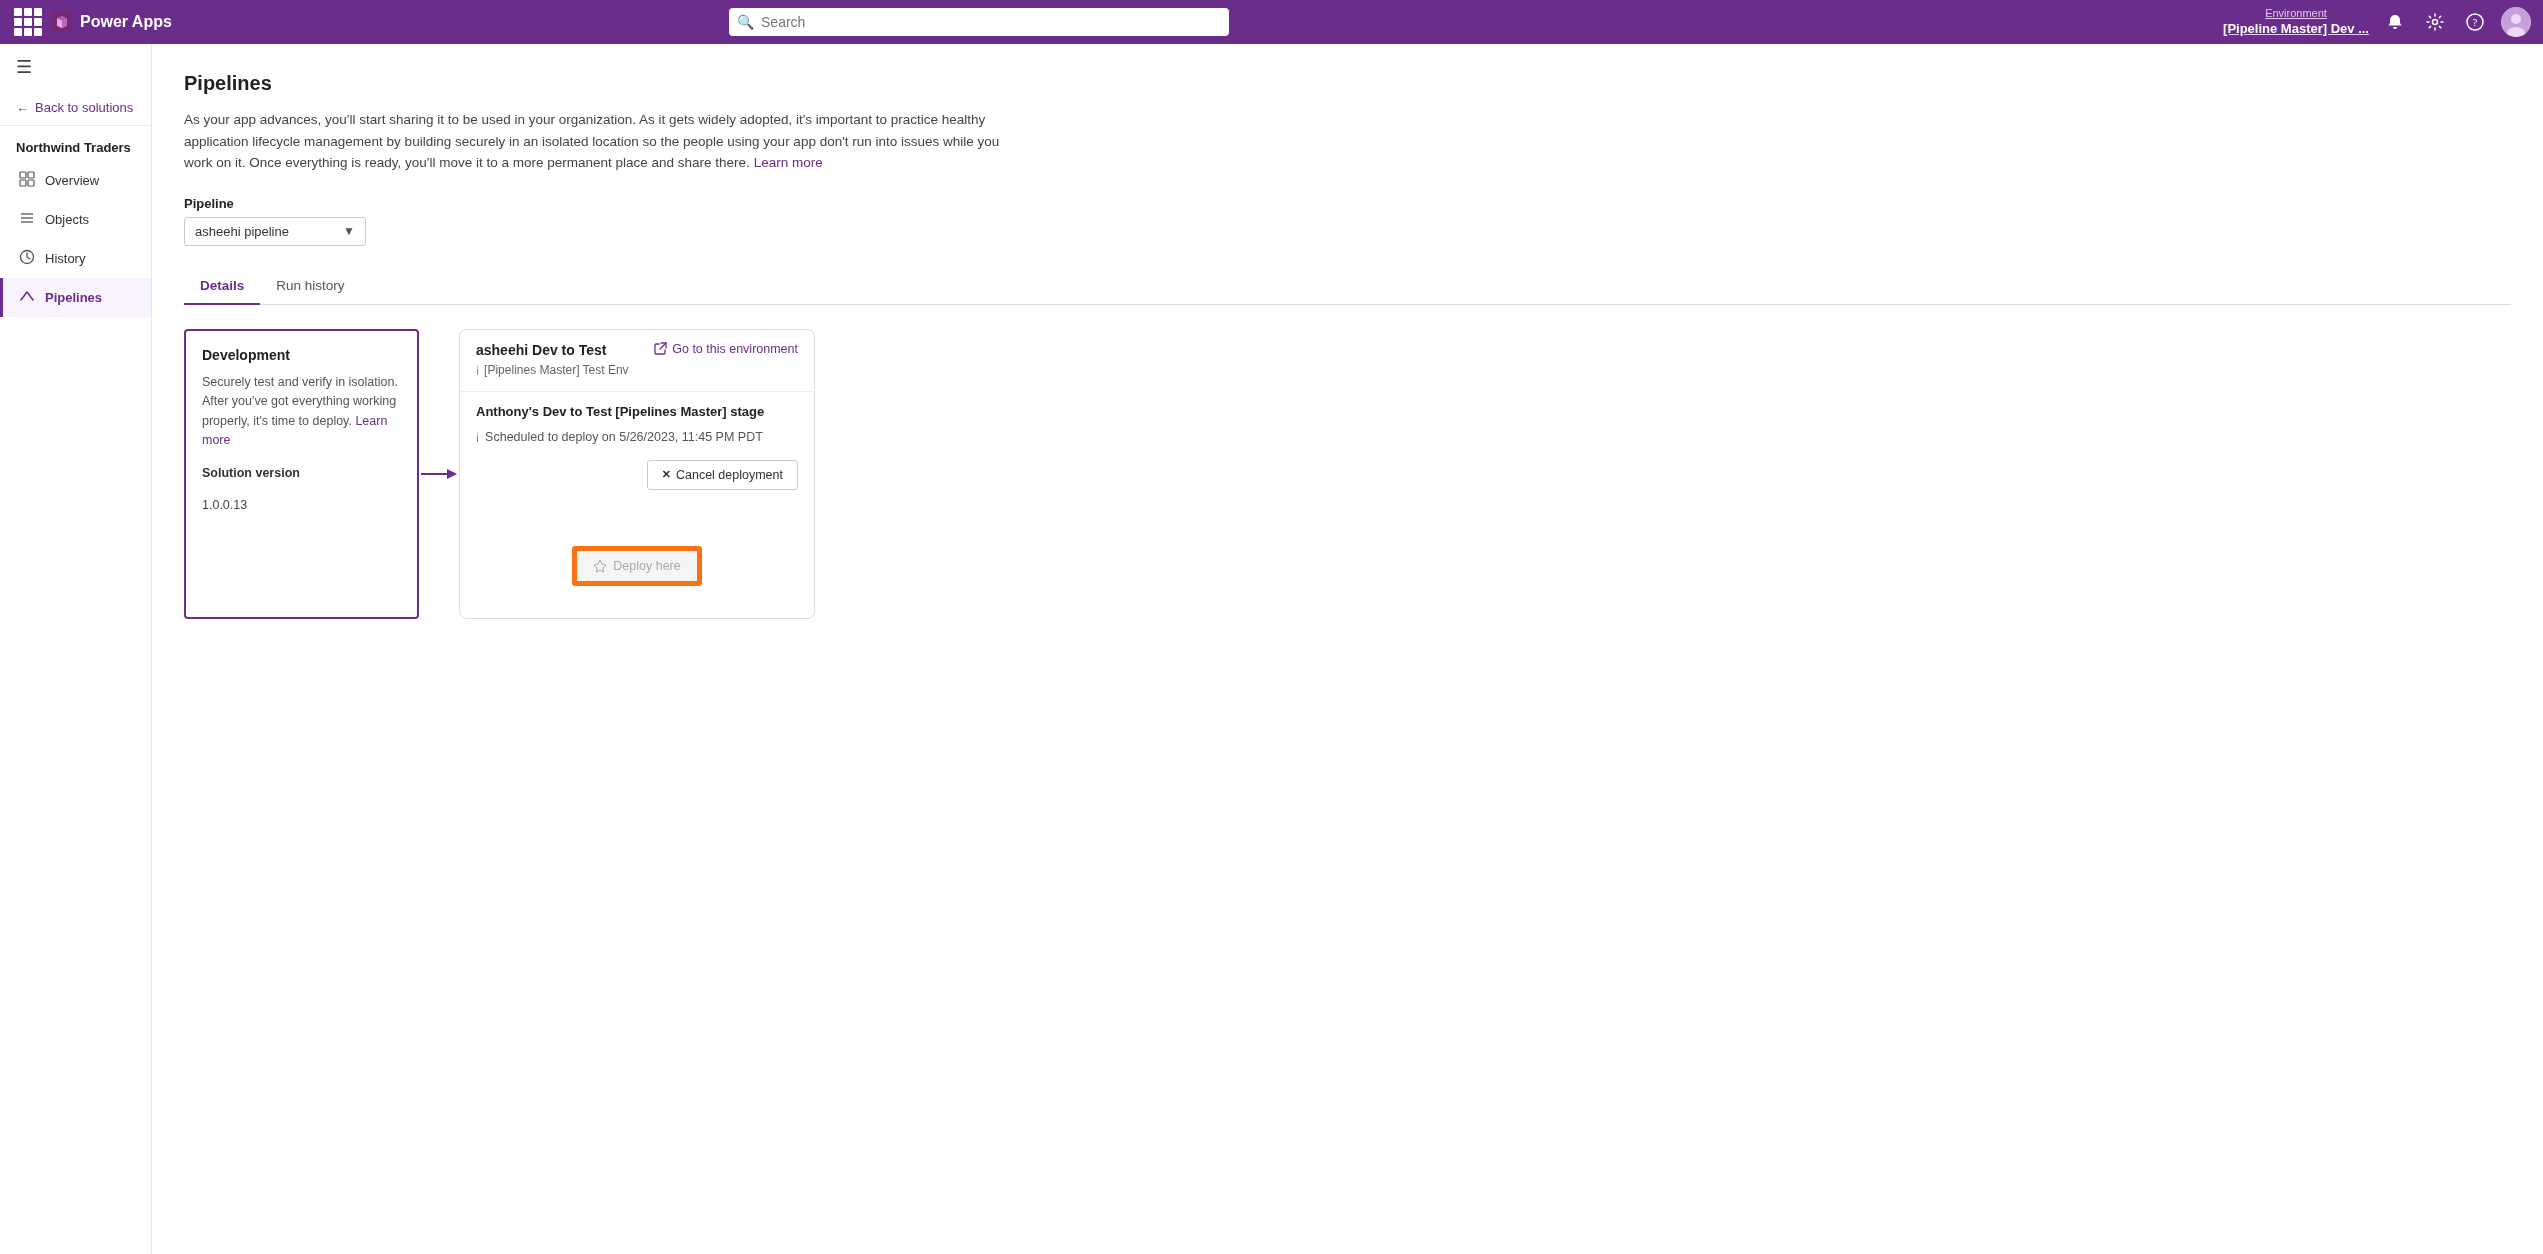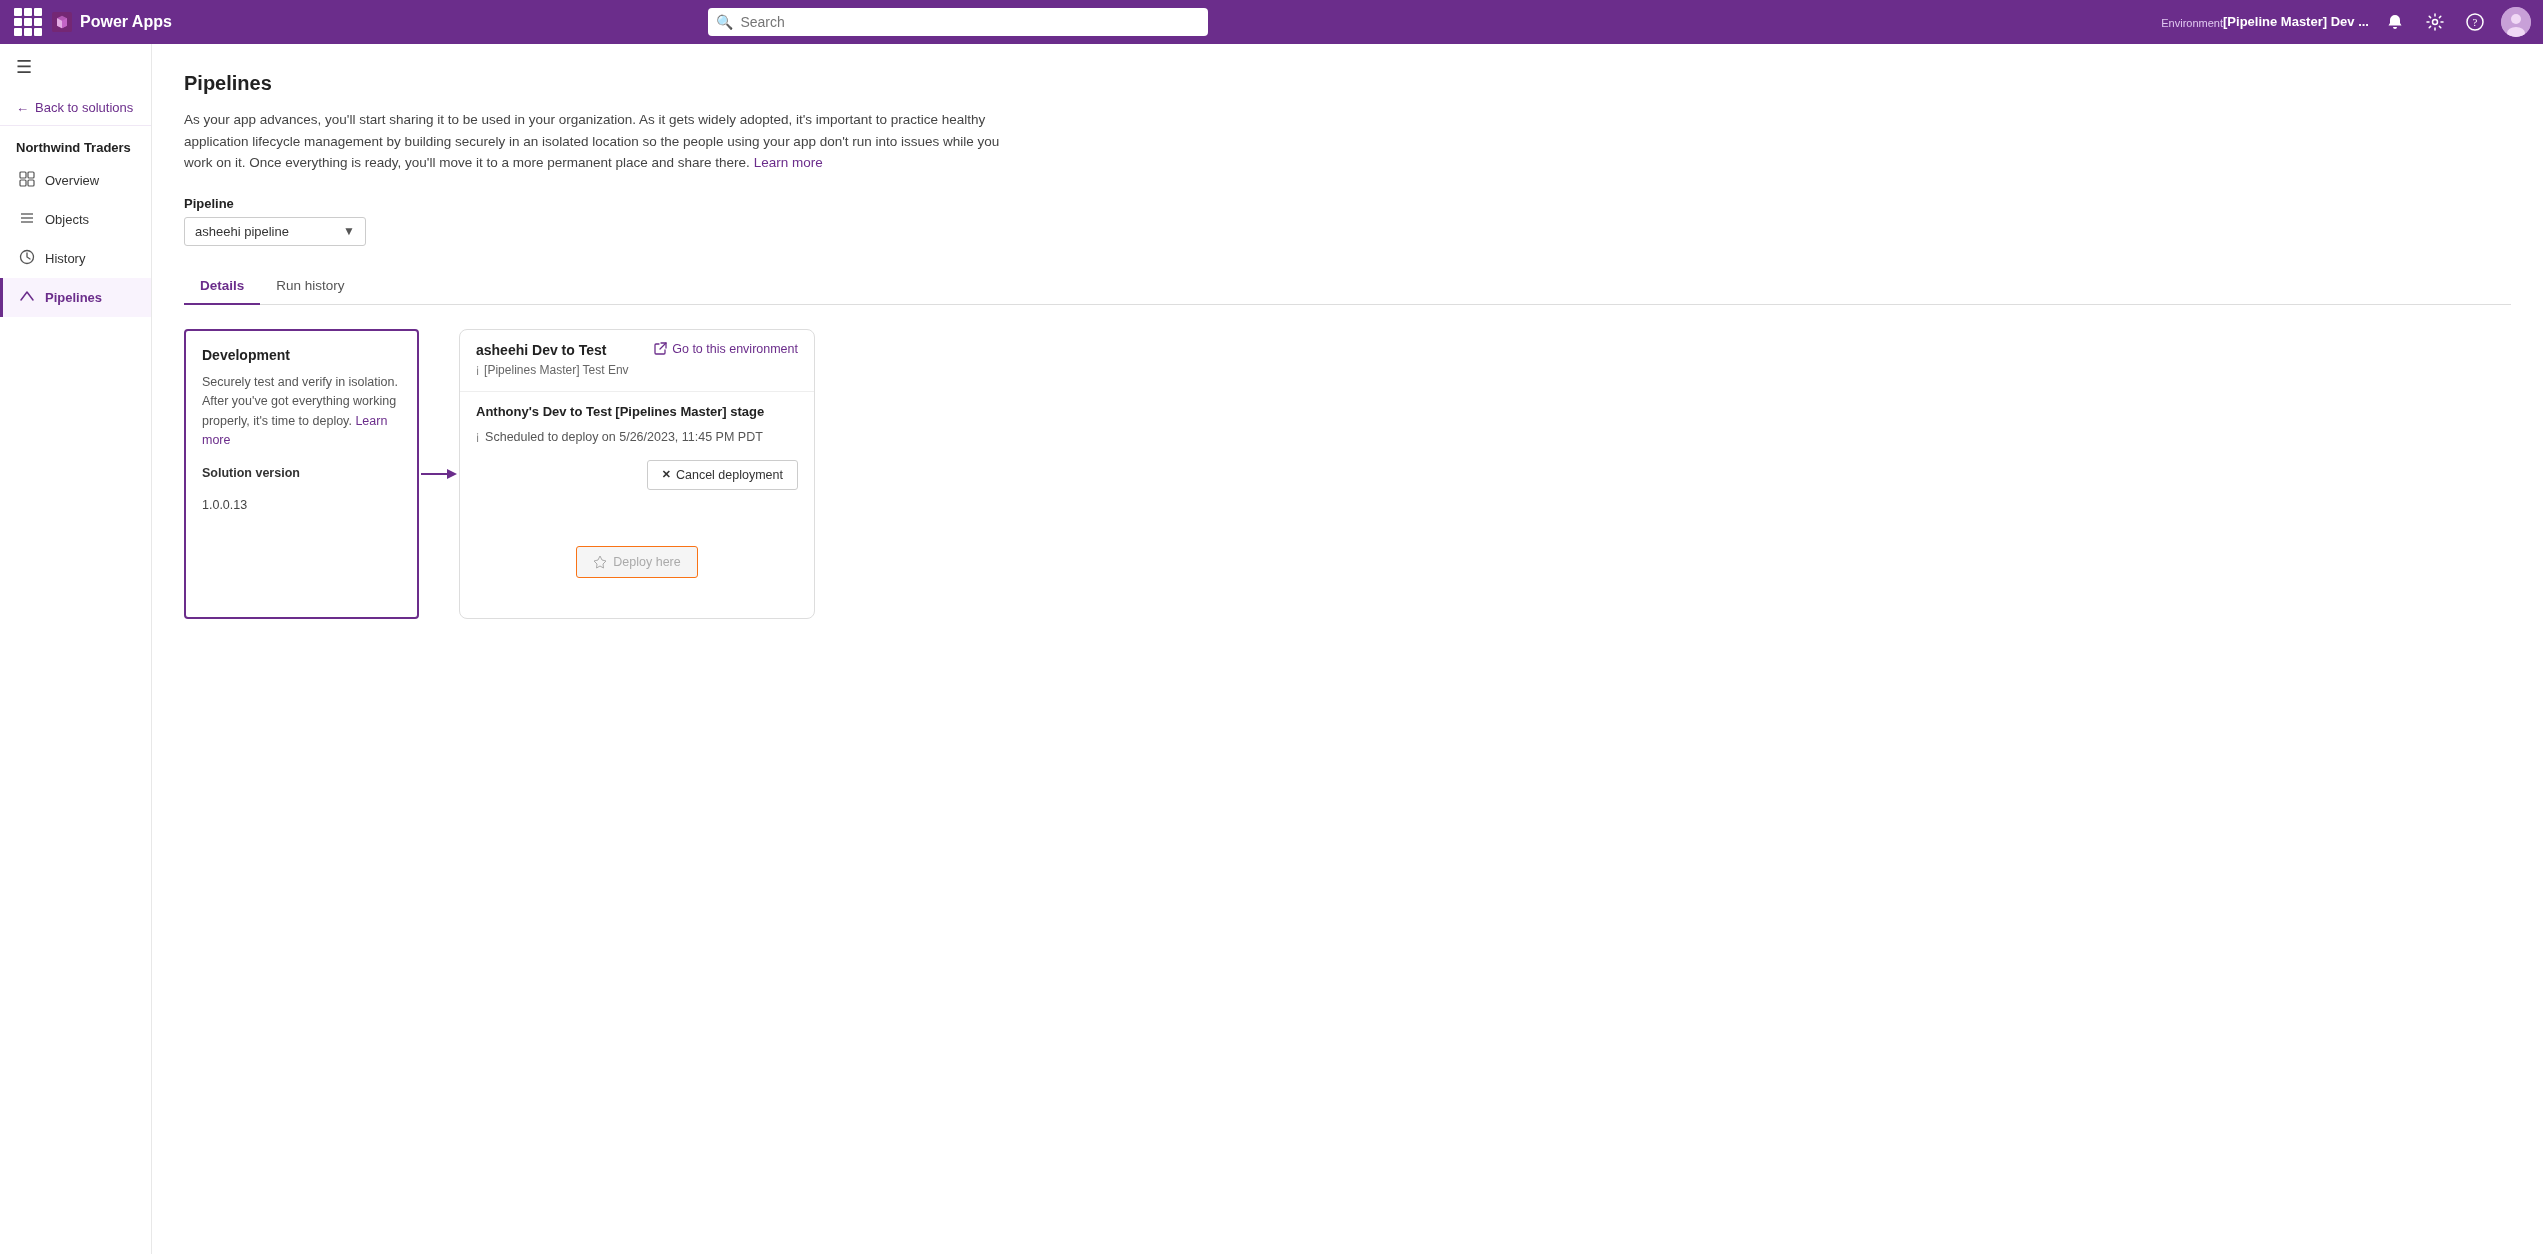--- a/index.html
+++ b/index.html
@@ -60,25 +60,26 @@
       font-size: 14px;
     }
     .topbar-right {
       display: flex;
       align-items: center;
       gap: 12px;
       margin-left: auto;
     }
     .topbar-env {
       display: flex;
-      flex-direction: row;
-      align-items: flex-end;
+      flex-direction: column;
+      align-items: center;
       font-size: 11px;
       color: #e0c8f0;
       line-height: 1.3;
+      text-decoration: underline;
     }
     .topbar-env-name {
       font-weight: 600;
       font-size: 13px;
       color: #fff;
     }
     .topbar-icon {
       color: #fff;
       font-size: 18px;
       cursor: pointer;
@@ -361,21 +362,21 @@
       justify-content: flex-end;
       margin-bottom: 12px;
     }
 
     .deploy-here-btn {
       display: flex;
       align-items: center;
       justify-content: center;
       gap: 6px;
       padding: 8px 16px;
-      border: 1px solid #f97316;
+      border: 5px solid #f97316;
       border-radius: 3px;
       font-size: 12.5px;
       cursor: not-allowed;
       background: #f5f5f5;
       color: #aaa;
       margin: 16px auto 0;
       width: fit-content;
     }
     .deploy-row {
       display: flex;

